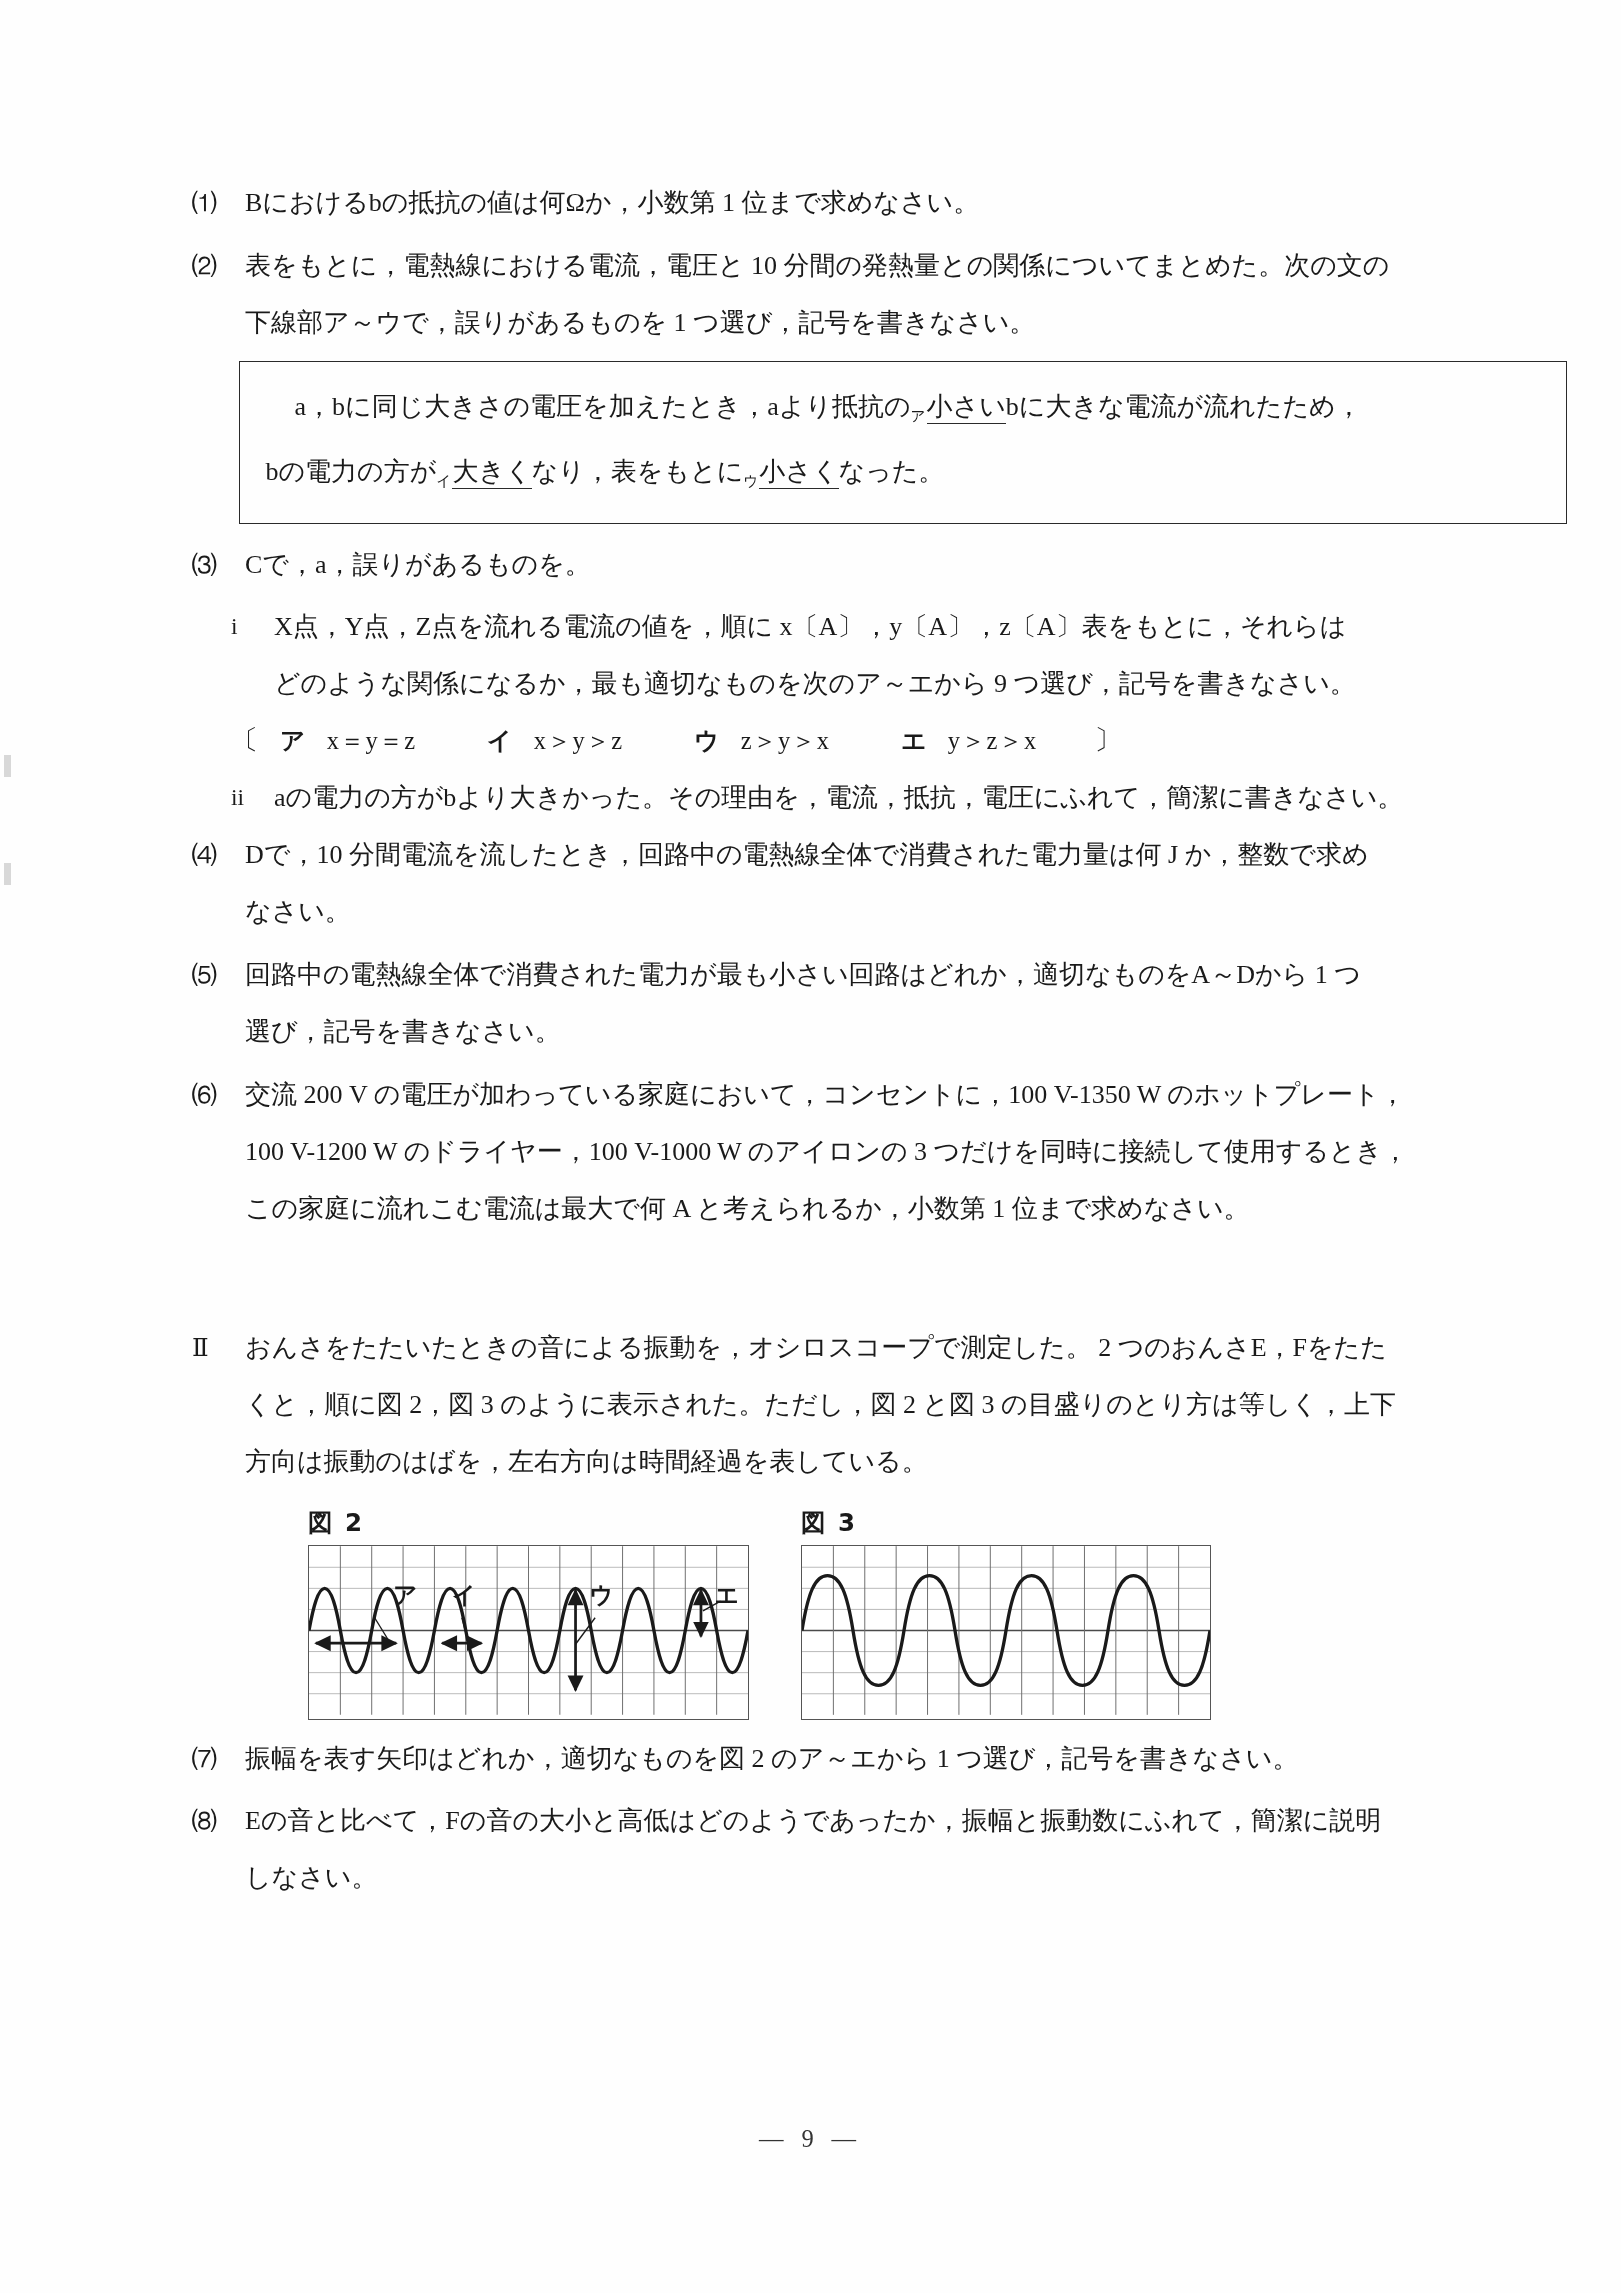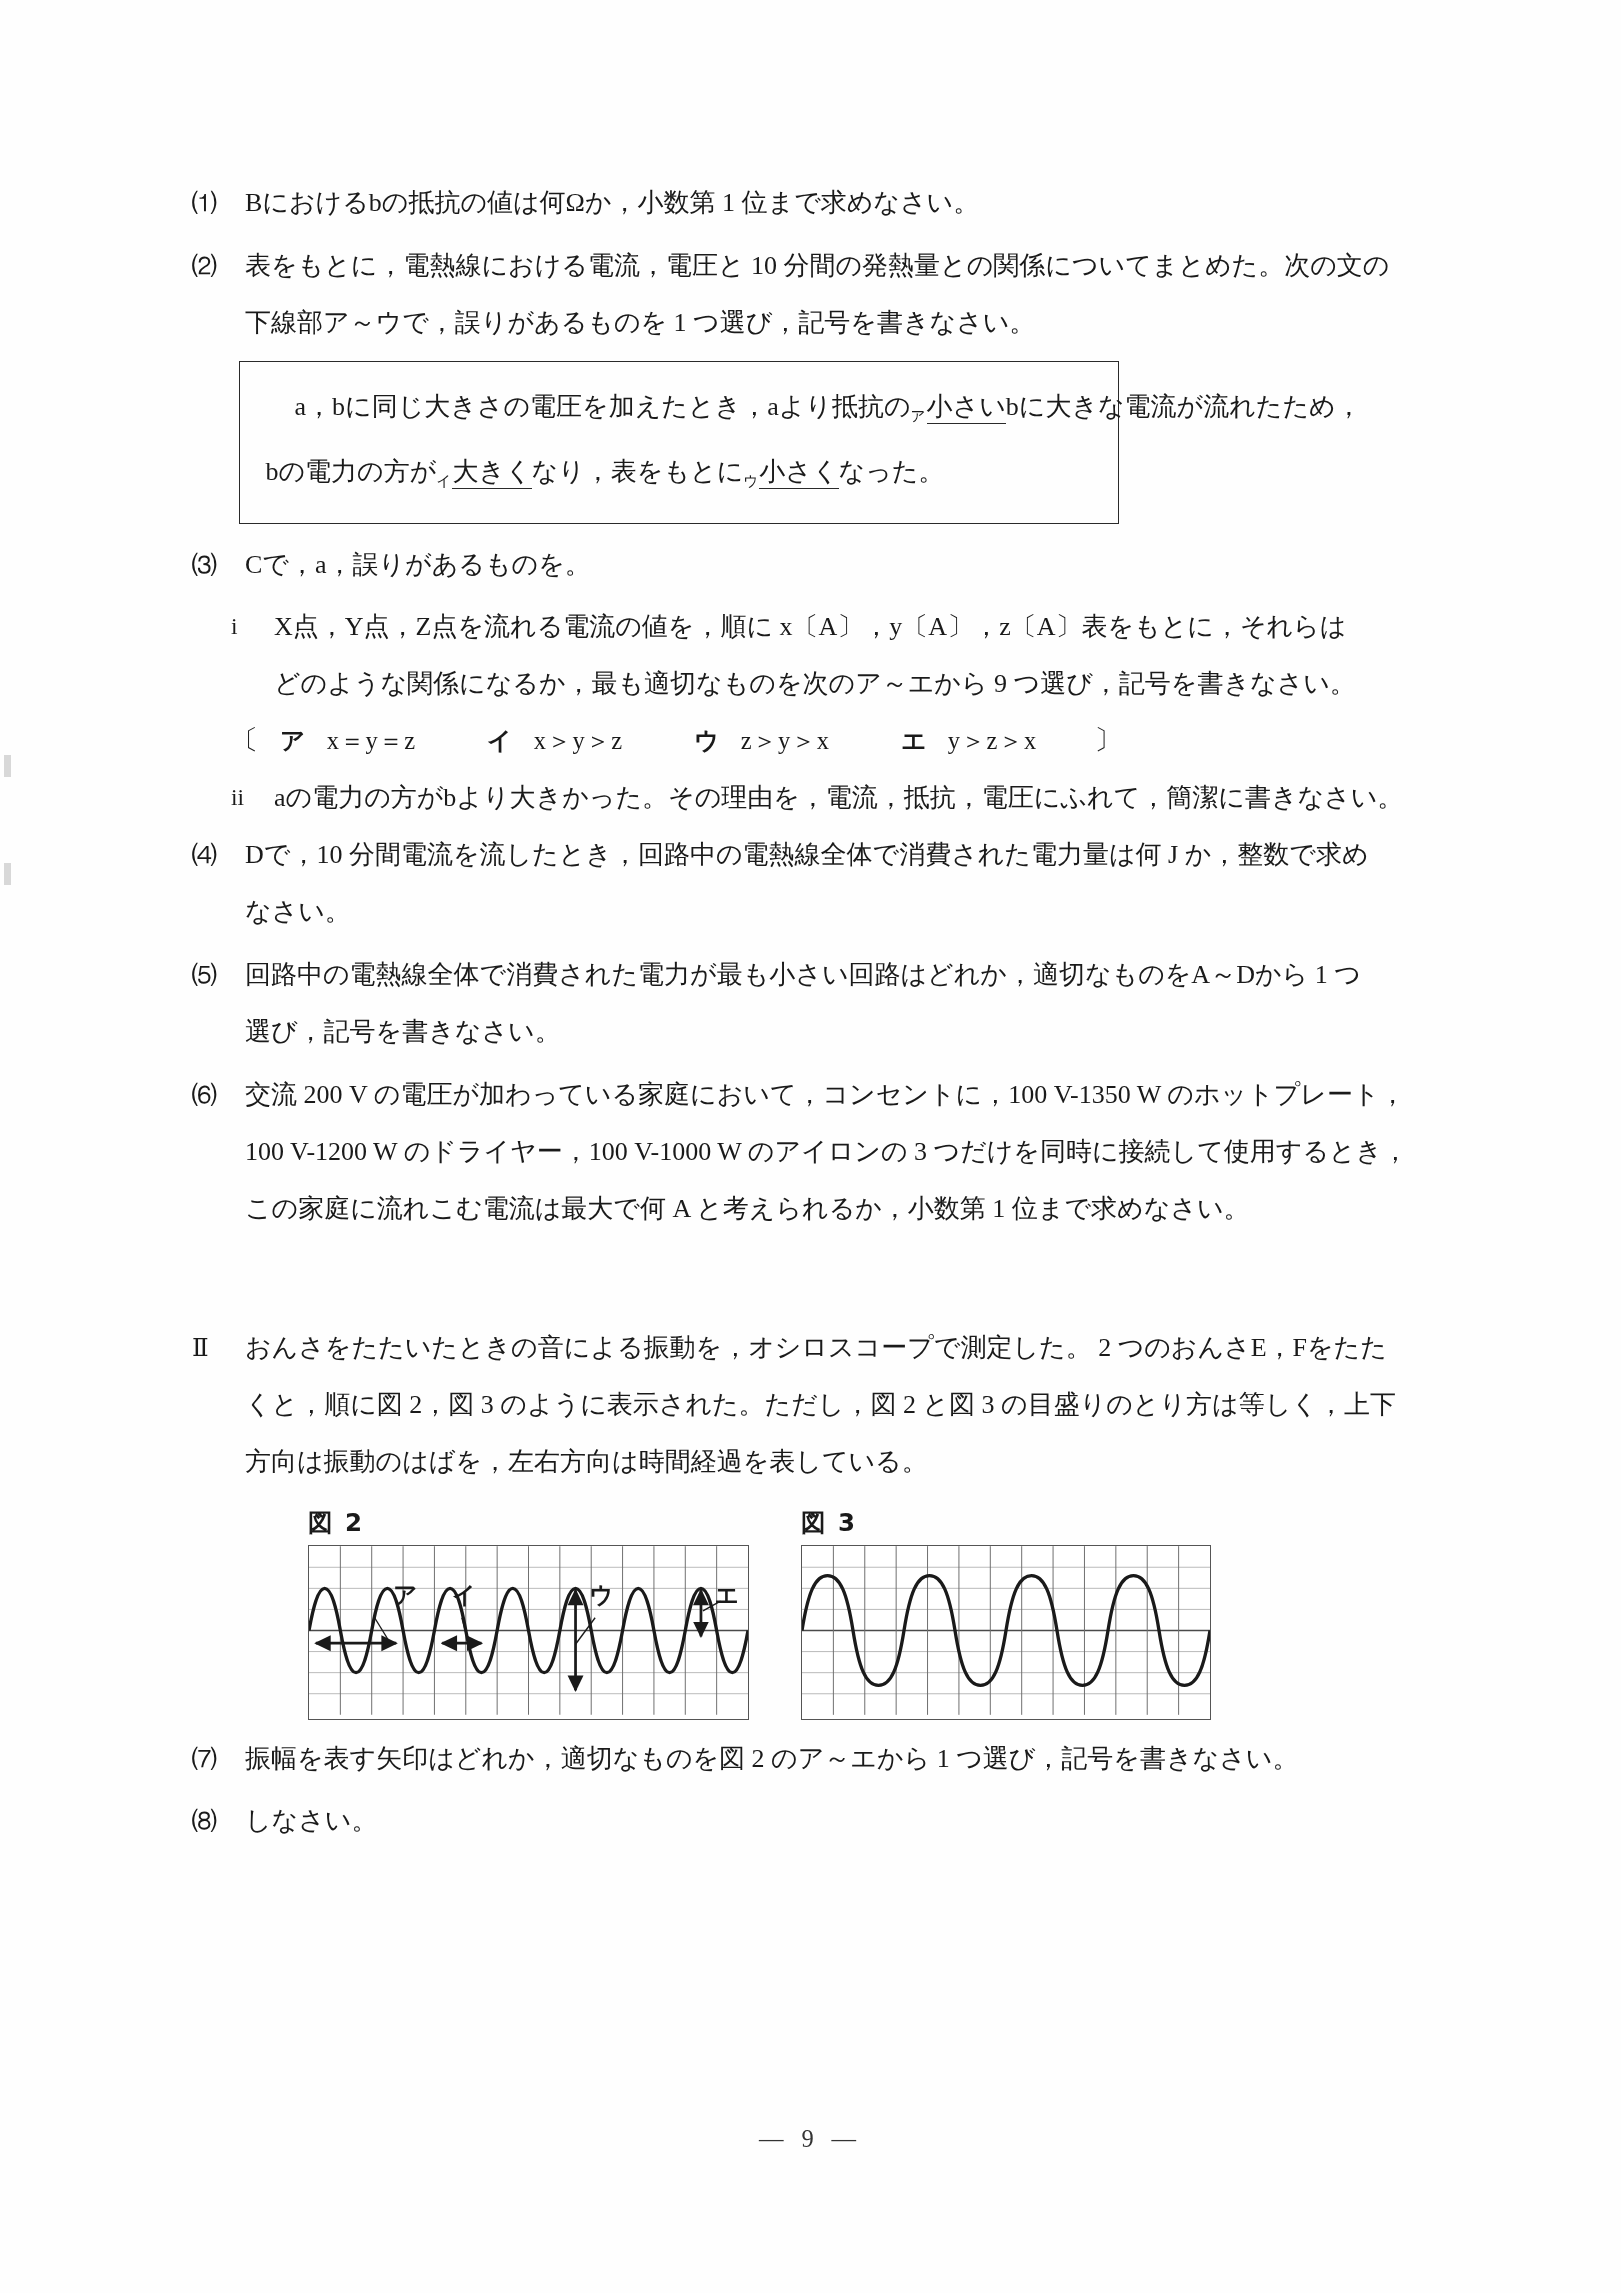--- a/index.html
+++ b/index.html
@@ -65,21 +65,21 @@
   .sub-body {
     flex: 1 1 auto;
     font-size: 26px;
     line-height: 57px;
   }
 
   
   .framebox {
     border: 1.6px solid #2a2a2a;
     margin: 9.8px 0 11.8px 47px;
-    width: 880px;
+    width: 1328px;
     box-sizing: border-box;
     padding: 17.6px 25.5px 13.7px 25.5px;
   }
   .framebox .fb-line {
     font-size: 26px;
     line-height: 55px;
     white-space: nowrap;
   }
   .fb-line .lead { padding-left: 29px; }
 
@@ -399,20 +399,21 @@
       <div class="q">
         <div class="q-num">⑺</div>
         <div class="q-body">
           <div class="q-line">振幅を表す矢印はどれか，適切なものを図 2 のア～エから 1 つ選び，記号を書きなさい。</div>
         </div>
       </div>
 
       <div class="q">
         <div class="q-num">⑻</div>
         <div class="q-body">
+          <div class="q-line">Eの音と比べて，Fの音の大小と高低はどのようであったか，振幅と振動数にふれて，簡潔に説明</div>
           <div class="q-line">しなさい。</div>
         </div>
       </div>
 
     </div>
   </div>
 
   <div class="pagenum">— 9 —</div>
 </div>
 

